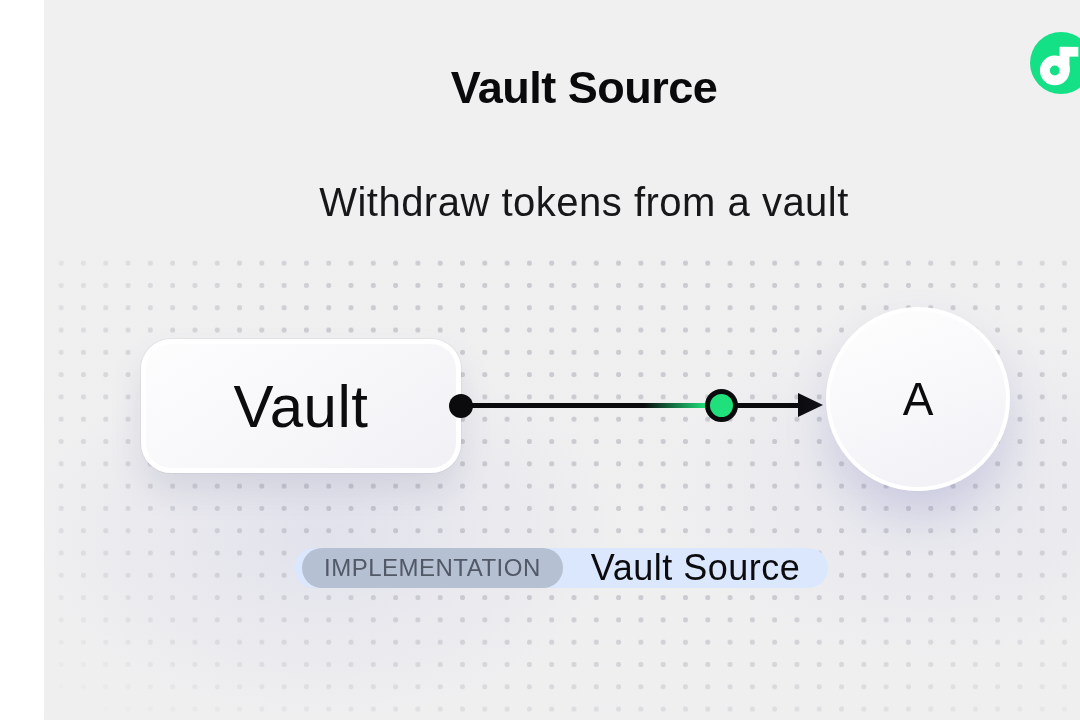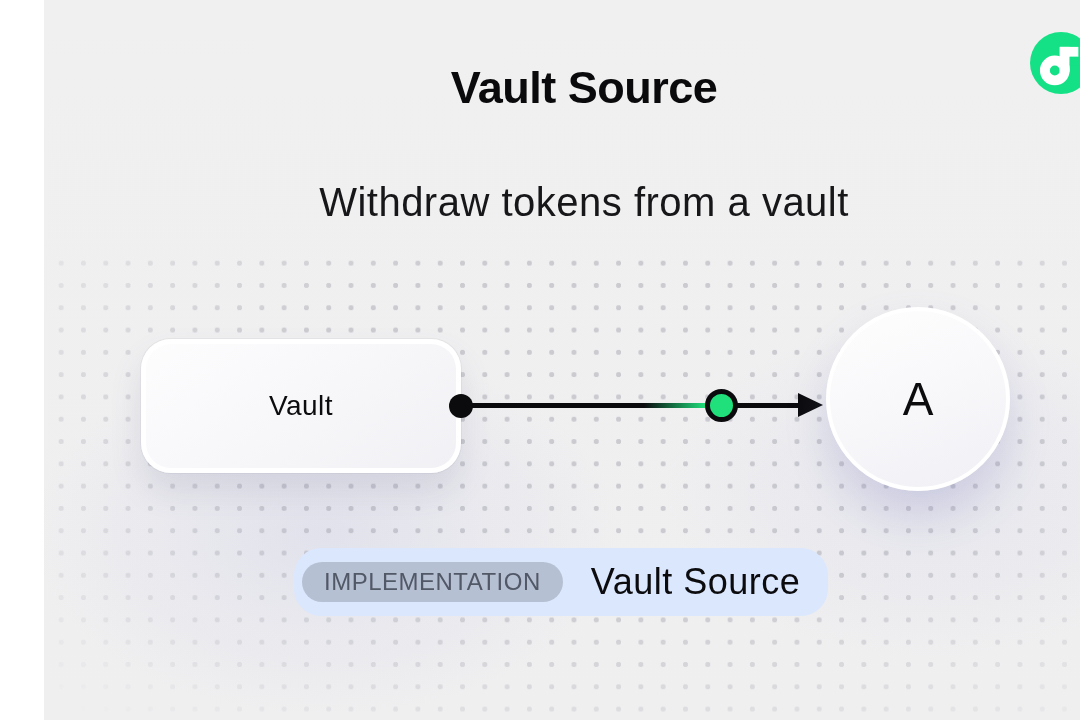--- a/index.html
+++ b/index.html
@@ -57,21 +57,21 @@
     position: absolute;
     left: 97px; top: 339px;
     width: 320px; height: 134px;
     border-radius: 30px;
     background: linear-gradient(145deg, #fdfdfe 0%, #f6f6f9 60%, #f1f1f5 100%);
     border: 5px solid rgba(255,255,255,0.95);
     box-shadow: 0 0 0 1px rgba(60,60,90,0.05), 0 18px 32px rgba(90,90,135,0.14);
     display: flex; align-items: center; justify-content: center;
   }
   .node-vault .label {
-    font-size: 28px; font-weight: 400; color: #0c0c0f; letter-spacing: 0.5px;
+    font-size: 60px; font-weight: 400; color: #0c0c0f; letter-spacing: 0.5px;
   }
 
   
   .node-a {
     position: absolute;
     left: 782px; top: 307px;
     width: 184px; height: 184px;
     border-radius: 50%;
     background: linear-gradient(160deg, #fefefe 0%, #f7f7fa 55%, #f0f0f5 100%);
     border: 4px solid rgba(255,255,255,0.95);
@@ -116,21 +116,21 @@
     width: 0; height: 0;
     border-left: 25px solid #0b0b0e;
     border-top: 12.5px solid transparent;
     border-bottom: 12.5px solid transparent;
   }
 
   
   .badge {
     position: absolute;
     left: 250px; top: 548px;
-    height: 68px;
+    height: 40px;
     border-radius: 27px;
     background: #dbe7fd;
     display: inline-flex;
     align-items: center;
     padding: 0 28px 0 8px;
   }
   .badge .tag {
     height: 40px;
     border-radius: 20px;
     background: #b6c0d3;

